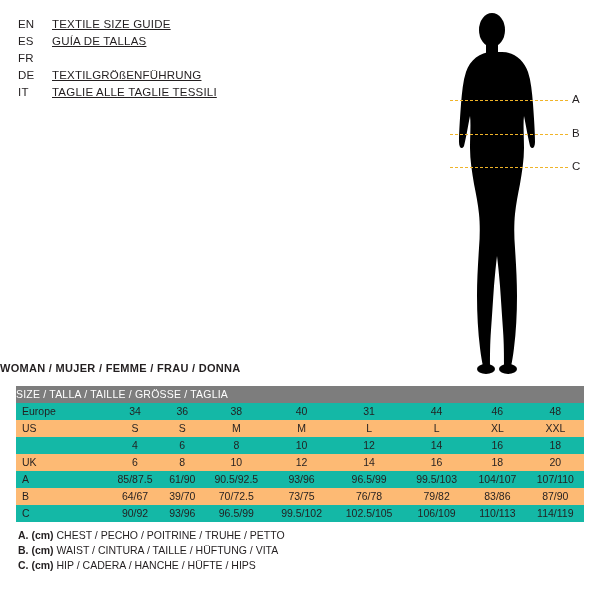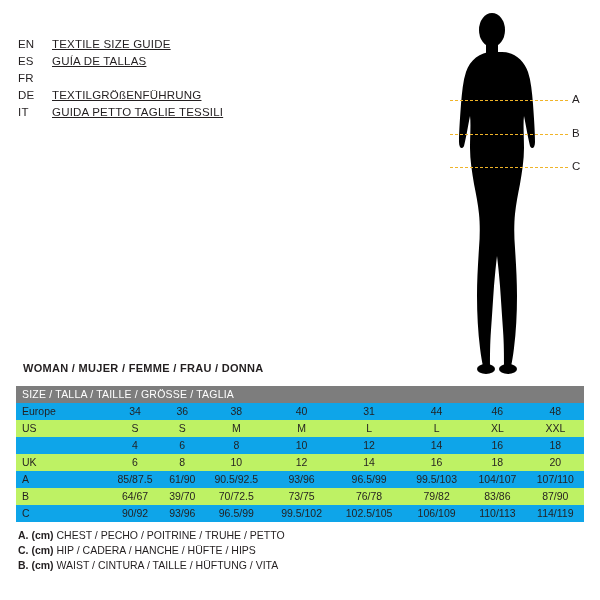--- a/index.html
+++ b/index.html
@@ -19,21 +19,20 @@
     width: 600px;
     height: 600px;
   }
 
   
   .lang-block {
     position: absolute;
     top: 16px;
     left: 18px;
     width: 320px;
-    margin-top: 20px;
   }
   .lang-row {
     display: flex;
     align-items: baseline;
     height: 17px;
     line-height: 17px;
   }
   .lang-code {
     width: 34px;
     font-size: 11.5px;
@@ -66,21 +65,21 @@
   .measure-label {
     position: absolute;
     font-size: 11.5px;
     color: #231f20;
   }
 
   
   .woman-title {
     position: absolute;
     top: 362px;
-    left: 23px;
+    left: 0;
     font-size: 11px;
     font-weight: bold;
     letter-spacing: 0.3px;
     color: #231f20;
   }
 
   table.size-table {
     position: absolute;
     top: 386px;
     left: 16px;
@@ -96,27 +95,26 @@
     line-height: 17px;
     font-weight: normal;
     text-align: center;
   }
   table.size-table .hdr-row th {
     background: #7d7d7d;
     color: #ffffff;
     font-size: 10.5px;
     letter-spacing: 0.2px;
     text-align: left;
-    padding-left: 6px;
   }
   table.size-table tbody tr.shade td {
-    background: #0ea5e9;
+    background: #14b8a6;
   }
   table.size-table tbody tr.plain td {
-    background: #bef264;
+    background: #fdba74;
   }
   table.size-table td.row-label {
     text-align: left;
     padding-left: 6px;
     width: 86px;
   }
 
   
   .legend {
     position: absolute;
@@ -149,21 +147,21 @@
     </div>
     <div class="lang-row">
       <span class="lang-code">FR</span>
     </div>
     <div class="lang-row">
       <span class="lang-code">DE</span>
       <span class="lang-text">TEXTILGRÖßENFÜHRUNG</span>
     </div>
     <div class="lang-row">
       <span class="lang-code">IT</span>
-      <span class="lang-text">GUIDA PETTO TAGLIE TESSILI</span>
+      <span class="lang-text">TAGLIE ALLE TAGLIE TESSILI</span>
     </div>
   </div>
 
   <div class="figure-wrap">
     <svg class="figure-svg" width="170" height="370" viewBox="0 0 170 370">
       <g fill="#000000">
 
         <ellipse cx="72" cy="22" rx="13" ry="17"></ellipse>
 
         <rect x="66" y="36" width="12" height="12"></rect>
@@ -306,22 +304,22 @@
       </tr>
     </tbody>
   </table>
 
   <div class="legend">
     <div class="legend-line">
       <b>A. (cm)</b>
       <span>CHEST / PECHO / POITRINE / TRUHE / PETTO</span>
     </div>
     <div class="legend-line">
+      <b>B. (cm)</b>
+      <span>WAIST / CINTURA / TAILLE / HÜFTUNG / VITA</span>
+    </div>
+    <div class="legend-line">
       <b>C. (cm)</b>
       <span>HIP / CADERA / HANCHE / HÜFTE / HIPS</span>
     </div>
-    <div class="legend-line">
-      <b>B. (cm)</b>
-      <span>WAIST / CINTURA / TAILLE / HÜFTUNG / VITA</span>
-    </div>
   </div>
 
 </div>
 
 </body></html>

